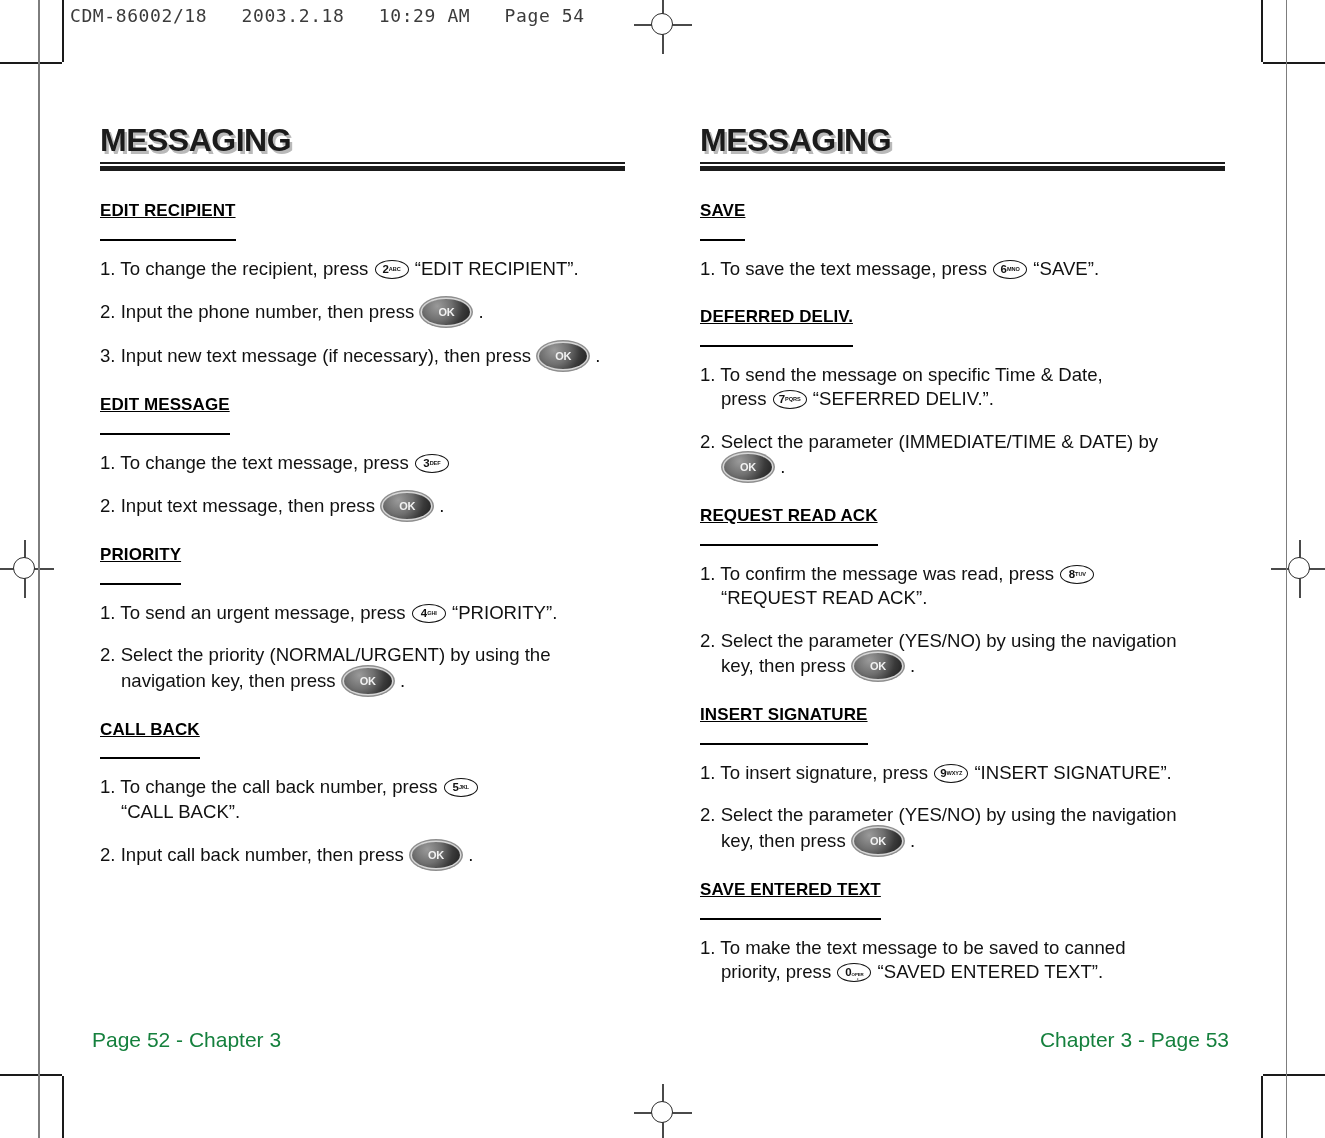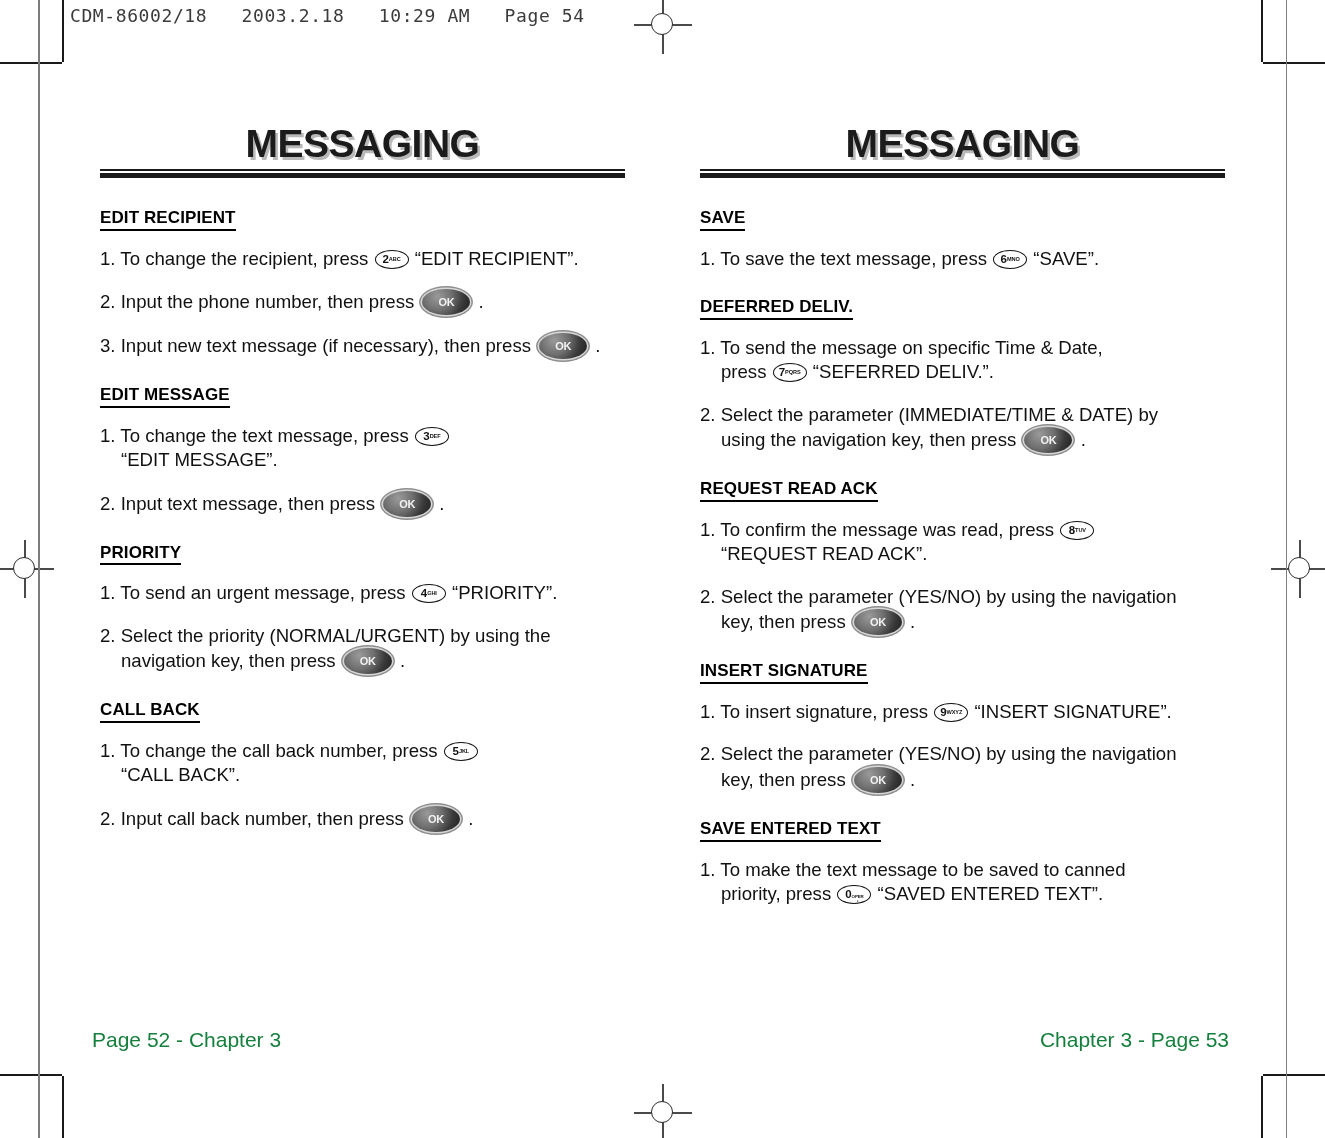--- a/index.html
+++ b/index.html
@@ -63,22 +63,21 @@
   
   .col {
     position: absolute;
     top: 124px;
     width: 525px;
   }
   .col-left  { left: 100px; }
   .col-right { left: 700px; }
 
   .page-title {
-    text-align: center;
-    font-size: 39px;
+    font-size: 32px;
     font-weight: bold;
     letter-spacing: -0.5px;
     line-height: 1;
     margin: 0 0 6px 0;
     color: #1b1b1b;
     text-shadow: 2.5px 2.5px 0 #b9b9b9;
   }
   .title-rule {
     border-top: 2px solid #1b1b1b;
     border-bottom: 5px solid #1b1b1b;
@@ -86,22 +85,23 @@
     margin-bottom: 30px;
   }
 
   .sec-head {
     font-size: 17px;
     font-weight: bold;
     letter-spacing: 0.1px;
     margin: 0;
     display: inline-block;
     border-bottom: 2.4px solid #000;
-    padding-bottom: 1px;
+    padding-bottom: 18px;
     line-height: 1.15;
+    text-decoration: underline;
   }
   .sec { margin-bottom: 6px; }
   .sec-body { margin-top: 16px; }
 
   .step {
     font-size: 18.6px;
     line-height: 1.32;
     margin: 0 0 18px 0;
     color: #111;
   }
@@ -227,21 +227,21 @@
 <div class="col col-left">
   <div class="page-title">MESSAGING</div>
   <div class="title-rule"></div>
   <div>
       <div class="sec" style="margin-bottom: 26px;"><div class="sec-head">EDIT RECIPIENT</div><div class="sec-body">
           <div class="step"><span>1. </span><span>To change the recipient, press </span><span class="key"><span class="num">2</span><span class="sub">ABC</span></span> <span>“EDIT RECIPIENT”. </span></div>
           <div class="step"><span>2. </span><span>Input the phone number, then press </span><span class="okkey"><span class="lbl">OK</span></span> <span>. </span></div>
           <div class="step"><span>3. </span><span>Input new text message (if necessary), then press </span><span class="okkey"><span class="lbl">OK</span></span> <span>. </span></div>
         </div></div>
       <div class="sec" style="margin-bottom: 26px;"><div class="sec-head">EDIT MESSAGE</div><div class="sec-body">
-          <div class="step"><span>1. </span><span>To change the text message, press </span><span class="key"><span class="num">3</span><span class="sub">DEF</span></span> <span class="cont"><span>“EDIT MESSAGE”. </span></span></div>
+          <div class="step"><span>1. </span><span>To change the text message, press </span><span class="key"><span class="num">3</span><span class="sub">DEF</span></span> </div>
           <div class="step"><span>2. </span><span> Input text message, then press </span><span class="okkey"><span class="lbl">OK</span></span> <span>. </span></div>
         </div></div>
       <div class="sec" style="margin-bottom: 26px;"><div class="sec-head">PRIORITY</div><div class="sec-body">
           <div class="step"><span>1. </span><span>To send an urgent message, press </span><span class="key"><span class="num">4</span><span class="sub">GHI</span></span> <span>“PRIORITY”. </span></div>
           <div class="step"><span>2. </span><span>Select the priority (NORMAL/URGENT) by using the </span><span class="cont"><span>navigation key, then press </span><span class="okkey"><span class="lbl">OK</span></span> <span>. </span></span></div>
         </div></div>
       <div class="sec" style="margin-bottom: 26px;"><div class="sec-head">CALL BACK</div><div class="sec-body">
           <div class="step"><span>1. </span><span>To change the call back number, press </span><span class="key"><span class="num">5</span><span class="sub">JKL</span></span> <span class="cont"><span>“CALL BACK”. </span></span></div>
           <div class="step"><span>2. </span><span>Input call back number, then press </span><span class="okkey"><span class="lbl">OK</span></span> <span>. </span></div>
         </div></div>
@@ -250,21 +250,21 @@
 
 <div class="col col-right">
   <div class="page-title">MESSAGING</div>
   <div class="title-rule"></div>
   <div>
       <div class="sec" style="margin-bottom: 26px;"><div class="sec-head">SAVE</div><div class="sec-body">
           <div class="step"><span>1. </span><span>To save the text message, press </span><span class="key"><span class="num">6</span><span class="sub">MNO</span></span> <span> “SAVE”. </span></div>
         </div></div>
       <div class="sec" style="margin-bottom: 26px;"><div class="sec-head">DEFERRED DELIV.</div><div class="sec-body">
           <div class="step"><span>1. </span><span>To send the message on specific Time &amp; Date, </span><span class="cont"><span>press </span><span class="key"><span class="num">7</span><span class="sub">PQRS</span></span> <span>“SEFERRED DELIV.”. </span></span></div>
-          <div class="step"><span>2. </span><span>Select the parameter (IMMEDIATE/TIME &amp; DATE) by </span><span class="cont"><span>using the navigation key, then press </span><span class="okkey"><span class="lbl">OK</span></span> <span>. </span></span></div>
+          <div class="step"><span>2. </span><span>Select the parameter (IMMEDIATE/TIME &amp; DATE) by </span><span class="cont"><span class="okkey"><span class="lbl">OK</span></span> <span>. </span></span></div>
         </div></div>
       <div class="sec" style="margin-bottom: 26px;"><div class="sec-head">REQUEST READ ACK</div><div class="sec-body">
           <div class="step"><span>1. </span><span>To confirm the message was read, press </span><span class="key"><span class="num">8</span><span class="sub">TUV</span></span> <span class="cont"><span>“REQUEST READ ACK”. </span></span></div>
           <div class="step"><span>2. </span><span>Select the parameter (YES/NO) by using the navigation </span><span class="cont"><span>key, then press </span><span class="okkey"><span class="lbl">OK</span></span> <span>. </span></span></div>
         </div></div>
       <div class="sec" style="margin-bottom: 26px;"><div class="sec-head">INSERT SIGNATURE</div><div class="sec-body">
           <div class="step"><span>1. </span><span>To insert signature, press </span><span class="key"><span class="num">9</span><span class="sub">WXYZ</span></span> <span>“INSERT SIGNATURE”. </span></div>
           <div class="step"><span>2. </span><span>Select the parameter (YES/NO) by using the navigation </span><span class="cont"><span>key, then press </span><span class="okkey"><span class="lbl">OK</span></span> <span>. </span></span></div>
         </div></div>
       <div class="sec" style="margin-bottom: 26px;"><div class="sec-head">SAVE ENTERED TEXT</div><div class="sec-body">

